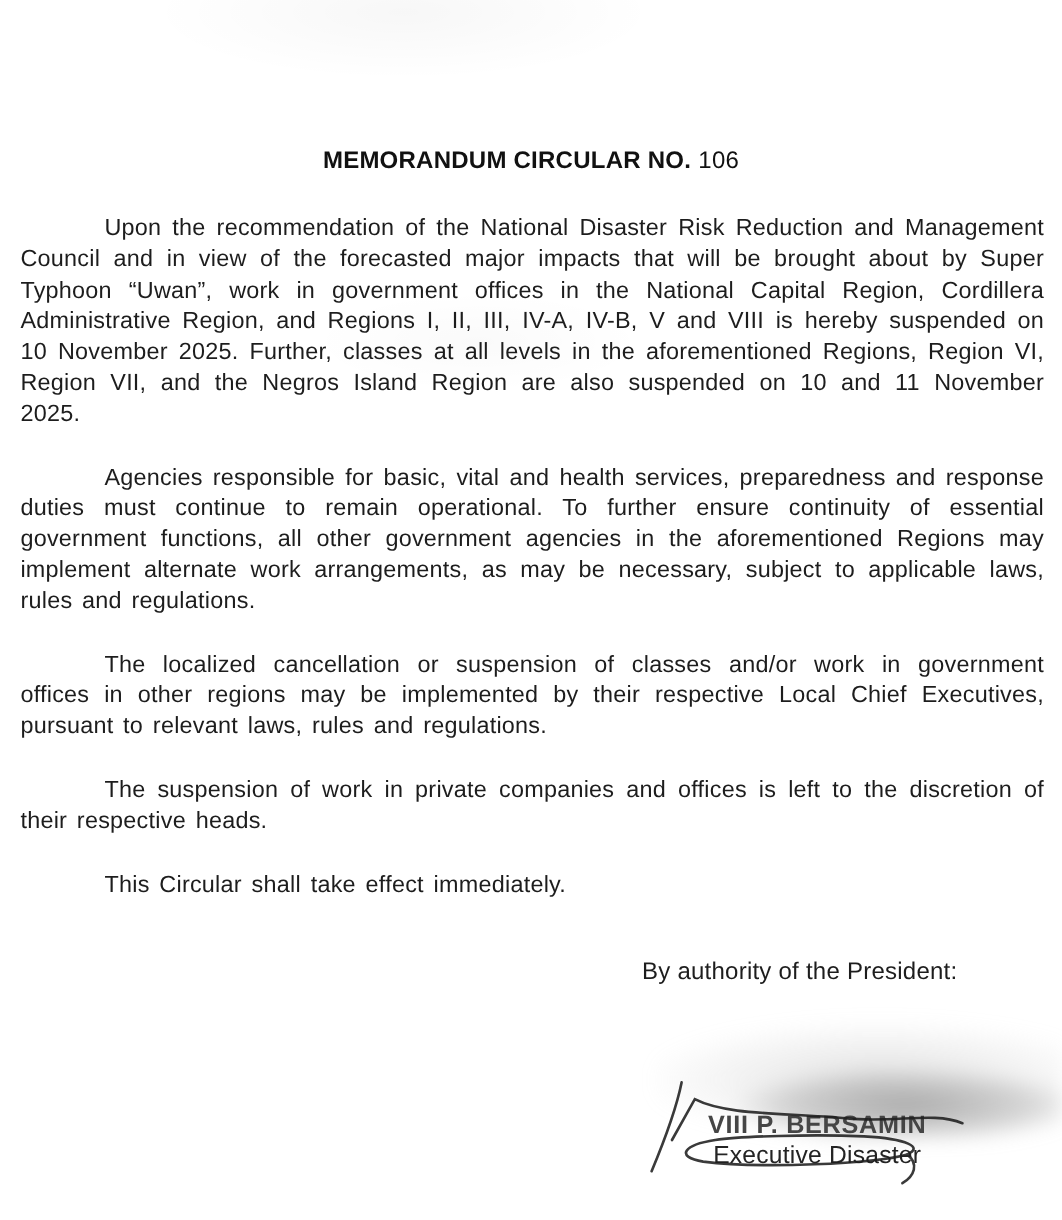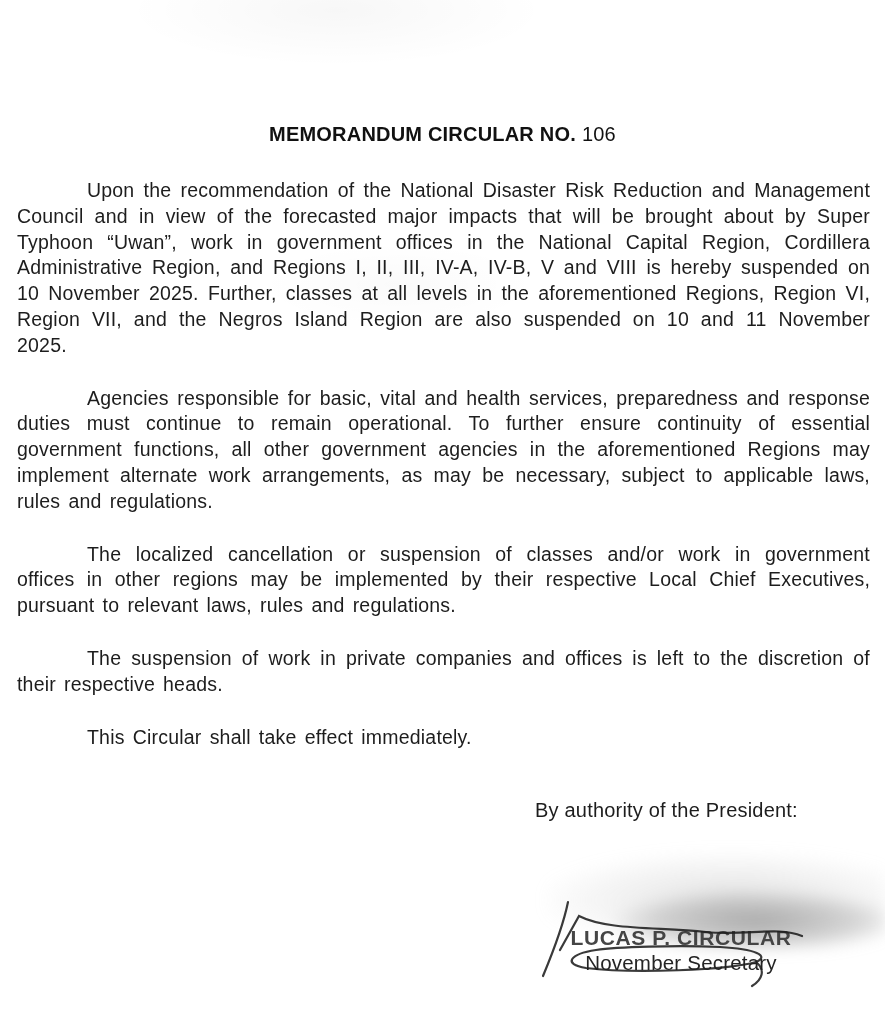--- a/index.html
+++ b/index.html
@@ -119,22 +119,22 @@
     <p>Agencies responsible for basic, vital and health services, preparedness and response duties must continue to remain operational. To further ensure continuity of essential government functions, all other government agencies in the aforementioned Regions may implement alternate work arrangements, as may be necessary, subject to applicable laws, rules and regulations.</p>
     <p>The localized cancellation or suspension of classes and/or work in government offices in other regions may be implemented by their respective Local Chief Executives, pursuant to relevant laws, rules and regulations.</p>
     <p>The suspension of work in private companies and offices is left to the discretion of their respective heads.</p>
     <p>This Circular shall take effect immediately.</p>
   </div>
 
   <div class="authority-line">By authority of the President:</div>
 
   <div class="sig-block">
     <div class="sig-smudge"></div>
-    <div class="sig-name">LUCAS P. CIRCULAR</div>
-    <div class="sig-title">November Secretary</div>
+    <div class="sig-name">VIII P. BERSAMIN</div>
+    <div class="sig-title">Executive Disaster</div>
     <svg class="sig-scribble" viewBox="0 0 350 110" xmlns="http://www.w3.org/2000/svg">
       <g fill="none" stroke="#1f1f1f" stroke-width="2.2" stroke-linecap="round" opacity="0.88">
         <path d="M 62 6 C 58 26, 47 56, 37 80"></path>
         <path d="M 54 54 L 73 20 C 100 34, 150 31, 200 36 C 240 40, 272 30, 296 40"></path>
         <path d="M 90 54 C 64 58, 56 68, 80 72 C 128 78, 222 74, 250 66 C 264 60, 250 53, 214 51 C 170 49, 110 51, 90 54"></path>
         <path d="M 250 66 C 260 74, 256 84, 246 90"></path>
       </g>
     </svg>
   </div>
 

